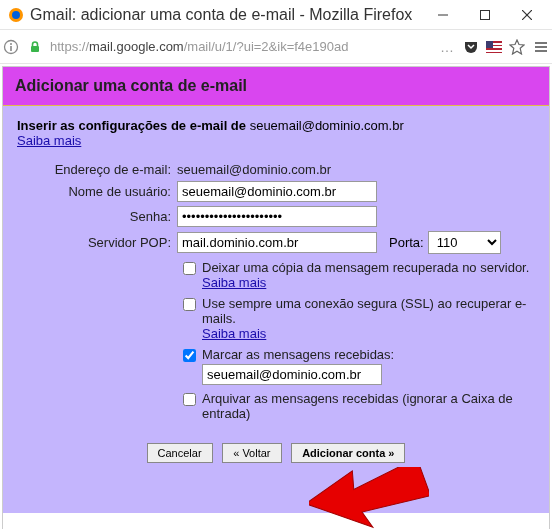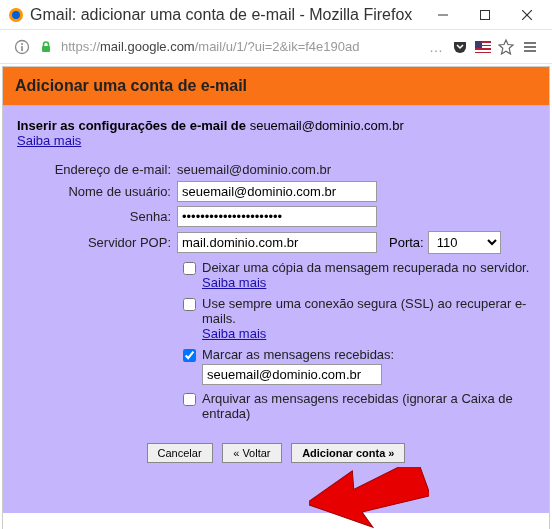--- a/index.html
+++ b/index.html
@@ -31,21 +31,21 @@
   }
   .titlebar .winbtn {
     width: 42px; height: 28px;
     display: flex; align-items: center; justify-content: center;
     font-size: 14px; color: #333;
   }
   .urlbar {
     display: flex;
     align-items: center;
     height: 34px;
-    padding: 0 13px;
+    padding: 0 2px;
     background: #fff;
     border-bottom: 1px solid #e5e5e5;
     gap: 6px;
   }
   .url-icon {
     width: 18px; height: 18px;
     display: flex; align-items: center; justify-content: center;
     color: #666;
   }
   .lock { color: #39b54a; }
@@ -60,21 +60,21 @@
   .flag { width:16px; height:12px; background: linear-gradient(to bottom, #b22234 0 15%, #fff 15% 30%, #b22234 30% 45%, #fff 45% 60%, #b22234 60% 75%, #fff 75% 90%, #b22234 90% 100%); position:relative; }
   .flag::before { content:""; position:absolute; top:0; left:0; width:7px; height:7px; background:#3c3b6e; }
 
   .content {
     border: 1px solid #ccc;
     margin: 2px;
     padding-bottom: 20px;
     position: relative;
   }
   .header-bar {
-    background: #f97316;
+    background: #d946ef;
     padding: 10px 12px;
     font-size: 16px;
     font-weight: bold;
     color: #222;
     border-bottom: 1px solid #e0bb4a;
   }
   .body-bar {
     background: #c4b5fd;
     padding: 12px 14px 50px 14px;
   }

